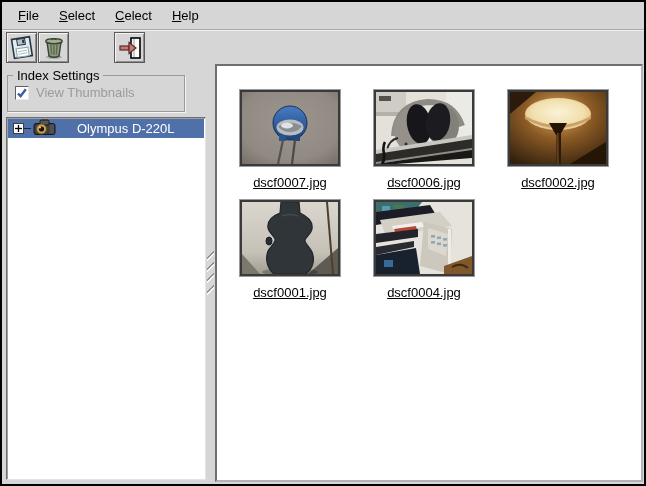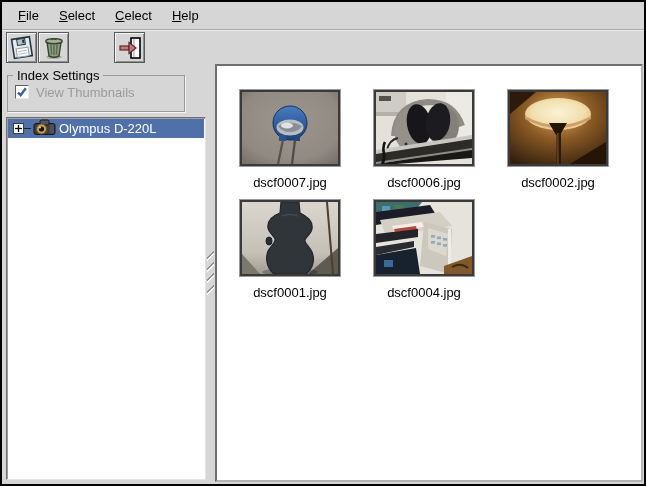--- a/index.html
+++ b/index.html
@@ -33,21 +33,21 @@
   #btn-exit{left:112px;}
   
   .index-frame{
     position:absolute;left:5px;top:73px;width:178px;height:37px;box-sizing:border-box;
     border:1px solid #9a9a9a;box-shadow:1px 1px 0 #f4f4f4;
   }
   .frame-title{
     position:absolute;top:-8px;left:5px;background:#d6d6d6;
     padding:0 4px;font-size:13px;line-height:15px;
   }
-  .check-row{display:flex;align-items:flex-start;gap:7px;margin:9px 0 0 7px;}
+  .check-row{display:flex;align-items:center;gap:7px;margin:9px 0 0 7px;}
   .checkbox{
     width:14px;height:14px;background:#fff;box-sizing:border-box;
     border:1px solid;border-color:#5f5f5f #e9e9e9 #e9e9e9 #5f5f5f;
     display:flex;align-items:center;justify-content:center;
   }
   .check-label{font-size:13px;color:#9b9b9b;}
   .treeview{
     position:absolute;left:4px;top:115px;width:200px;height:363px;box-sizing:border-box;
     background:#fff;border:1px solid;border-color:#6f6f6f #e4e4e4 #e4e4e4 #6f6f6f;
     box-shadow:inset 1px 1px 0 #9f9f9f;
@@ -55,39 +55,39 @@
   .tree-row{
     margin:1px 1px 0 1px;height:19px;background:#4f70a8;color:#fff;
     display:flex;align-items:center;padding-left:5px;font-size:13px;cursor:default;
   }
   .expander{
     width:11px;height:11px;background:#fff;border:1px solid #3d3d3d;box-sizing:border-box;
     display:flex;align-items:center;justify-content:center;flex:0 0 auto;
   }
   .treeline{width:7px;height:1px;background:#20202a;flex:0 0 auto;}
   .cam-icon{flex:0 0 auto;margin-left:1px;}
-  .tree-label{margin-left:1px;white-space:nowrap;}
+  .tree-label{margin-left:19px;white-space:nowrap;}
   
   .splitter{position:absolute;left:204px;top:62px;width:9px;height:418px;}
   .grip{
     position:absolute;left:1px;top:186px;width:7px;height:46px;
     background:repeating-linear-gradient(135deg,transparent 0 5px,#8f8f8f 5px 6.5px,#fafafa 6.5px 8px);
   }
   
   .thumb-panel{
     position:absolute;left:213px;top:62px;width:428px;height:418px;box-sizing:border-box;
     background:#fff;border:2px solid;border-color:#6f6f6f #b3b3b3 #b3b3b3 #6f6f6f;
     overflow:hidden;
   }
   .thumb-grid{
     display:flex;flex-wrap:wrap;align-content:flex-start;
     padding:24px 2px 0 6px;
   }
   .thumb-cell{
-    width:134px;margin-bottom:10px;display:flex;flex-direction:column;align-items:center;
+    width:134px;margin-bottom:10px;display:flex;flex-direction:column;align-items:center;text-decoration:underline;
   }
   .thumb-img{
     width:96px;height:72px;border:2px solid #3a3a3a;box-shadow:0 0 0 1px #9a9a9a;
     background:#999;
   }
   .thumb-img svg{display:block;}
   .thumb-name{margin-top:9px;font-size:13px;color:#000;}
 </style>
 </head>
 <body>

